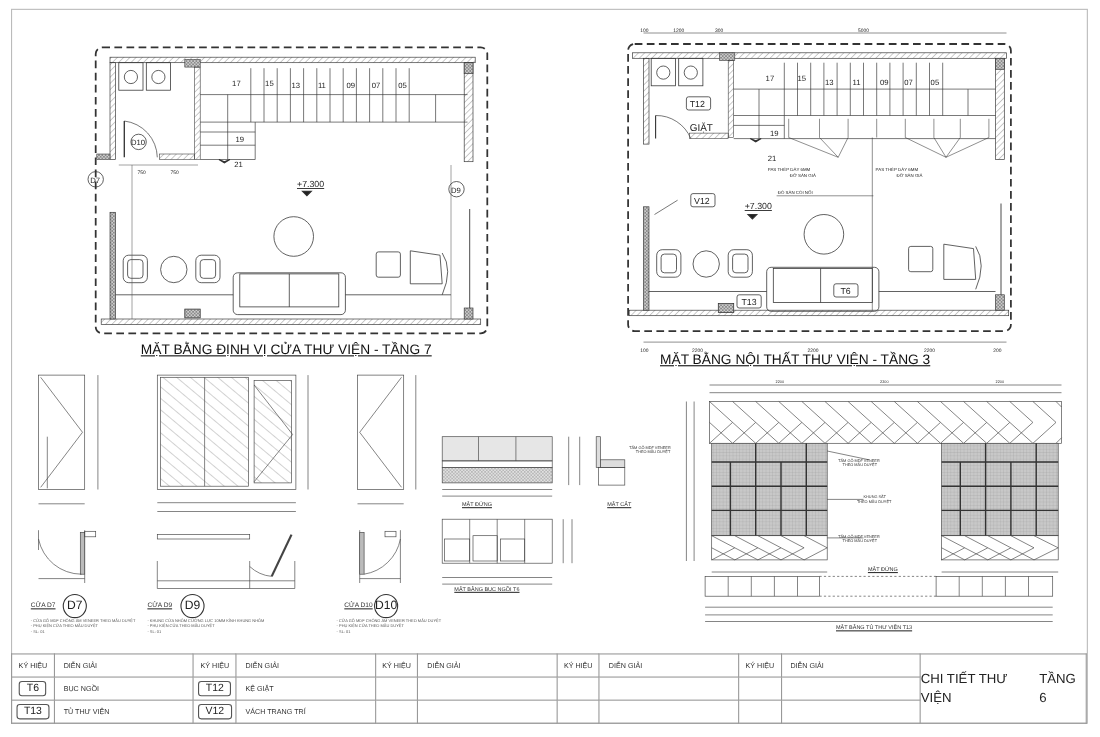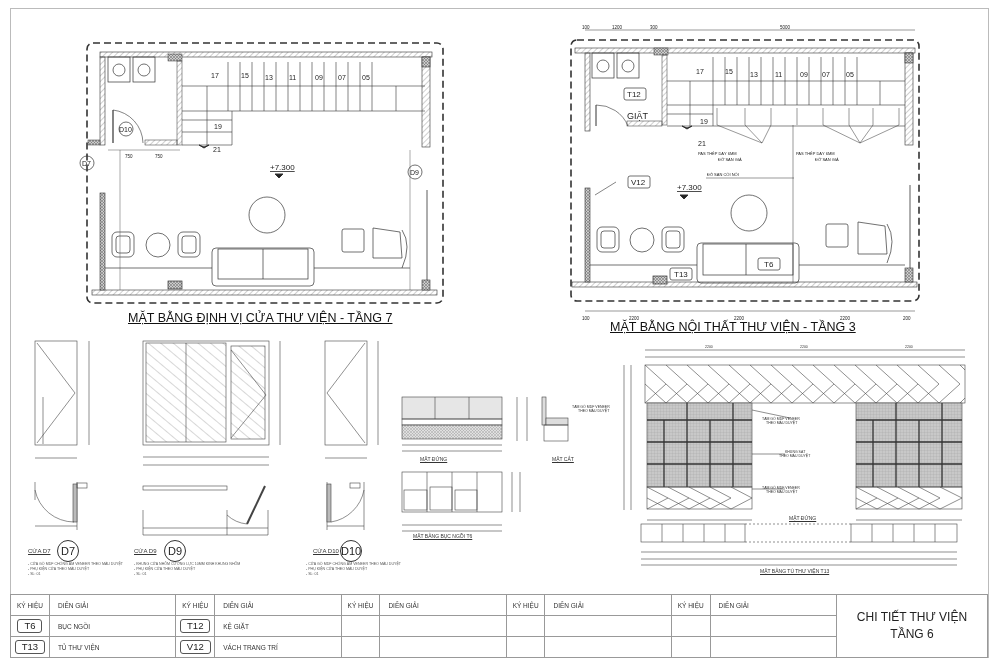--- a/index.html
+++ b/index.html
@@ -10,21 +10,21 @@
   .small-title{position:absolute;font-size:5px;text-decoration:underline;white-space:nowrap;color:#333;}
   .door-title{position:absolute;font-size:6px;text-decoration:underline;white-space:nowrap;color:#333;}
   .door-tag{position:absolute;width:20px;height:20px;border:1px solid #333;border-radius:50%;font-size:11px;line-height:20px;text-align:center;color:#222;}
   .door-notes{position:absolute;font-size:3.6px;line-height:5px;color:#555;white-space:nowrap;}
   
   .legend{position:absolute;left:10px;top:594px;width:827px;height:63px;border-collapse:collapse;font-size:6.5px;}
   .legend td{border:1px solid #999;padding:0 0 0 8px;height:20px;color:#333;}
   .legend td.code{width:38px;padding:0;text-align:center;}
   .legend td.desc{width:119px;}
   .tag{display:inline-block;border:1px solid #555;border-radius:3px;font-size:9.5px;padding:0 6px;line-height:12px;color:#222;}
-  .titlebox{position:absolute;left:837px;top:594px;width:150px;height:62px;border:1px solid #999;border-left:none;display:flex;flex-direction:column;align-items:center;justify-content:center;font-size:12px;line-height:17px;color:#222;}
+  .titlebox{position:absolute;left:837px;top:594px;width:150px;height:62px;border:1px solid #999;border-left:none;display:flex;flex-direction:row;align-items:center;justify-content:center;font-size:12px;line-height:17px;color:#222;}
   .frame{position:absolute;left:10px;top:8px;width:977px;height:648px;border:1px solid #bbb;}
 </style>
 </head>
 <body>
 
 <div class="sheet">
   <div class="frame"></div>
 
   <svg style="position:absolute;left:0;top:0" width="1000" height="670">
     <defs>
@@ -389,21 +389,21 @@
         <text x="766" y="493">THEO MẪU DUYỆT</text>
       <text x="572" y="408">TẤM GỖ MDF VENEER</text>
         <text x="578" y="412">THEO MẪU DUYỆT</text>
       <text x="705" y="348">2200</text>
         <text x="800" y="348">2200</text>
         <text x="905" y="348">2200</text>
     </g>
   </svg>
 
   <div class="title-u" style="left:128px;top:311px;">MẶT BẰNG ĐỊNH VỊ CỬA THƯ VIỆN - TẦNG 7</div>
-  <div class="title-u" style="left:600px;top:320px;margin-left:10px;">MẶT BẰNG NỘI THẤT THƯ VIỆN - TẦNG 3</div>
+  <div class="title-u" style="left:600px;top:320px;">MẶT BẰNG NỘI THẤT THƯ VIỆN - TẦNG 3</div>
 
   <div class="door-title" style="left:28px;top:548px;">CỬA D7</div>
   <div class="door-tag" style="left:57px;top:540px;">D7</div>
   <div class="door-notes" style="left:28px;top:562px;">
     <div>- CỬA GỖ MDF CHỐNG ẨM VENEER THEO MẪU DUYỆT</div>
     <div>- PHỤ KIỆN CỬA THEO MẪU DUYỆT</div>
     <div>- SL: 01</div>
   </div>
 
   <div class="door-title" style="left:134px;top:548px;">CỬA D9</div>

